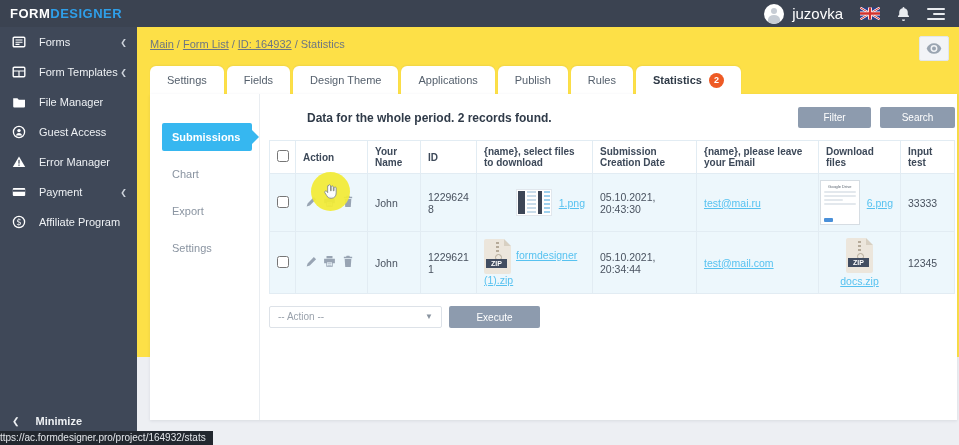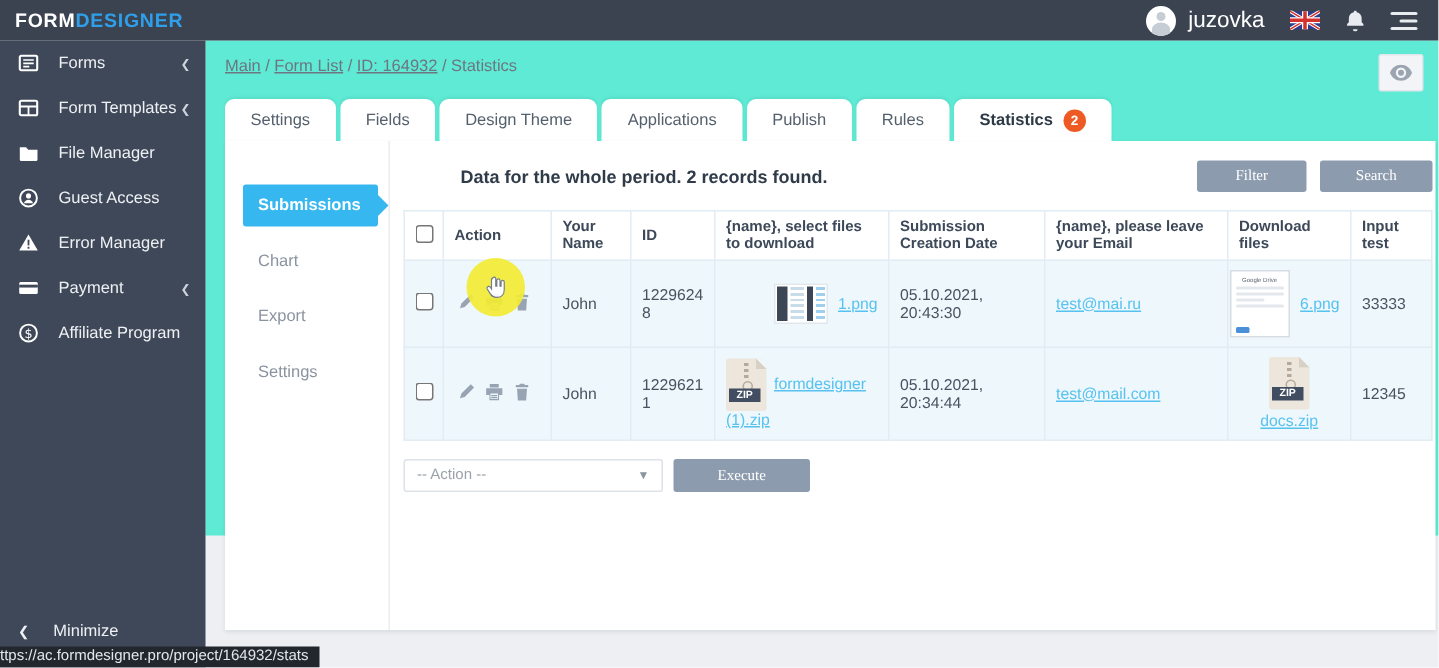--- a/index.html
+++ b/index.html
@@ -24,27 +24,27 @@
   .burger span:nth-child(1){ width:18px; } .burger span:nth-child(2){ width:12px; } .burger span:nth-child(3){ width:18px; }
 
   
   .sidebar { position:absolute; left:0; top:27px; width:137px; height:418px; background:#3f4858; z-index:10; }
   .side-item { display:flex; align-items:center; height:30px; padding:0 10px 0 12px; cursor:pointer; }
   .side-icon { width:14px; height:14px; flex:none; display:flex; align-items:center; justify-content:center; }
   .side-label { color:#eef1f4; font-size:11px; margin-left:13px; flex:1; white-space:nowrap; }
   .side-chev { color:#cdd3db; font-size:8px; }
   .minimize { position:absolute; left:0; bottom:13px; display:flex; align-items:center; height:22px; padding:0 12px; cursor:pointer; width:137px; }
   .minimize .side-chev { margin-right:16px; color:#eef1f4; font-size:9px; }
-  .minimize .side-label { margin-left:0; }
+  .minimize .side-label { margin-left:0;font-weight:bold; }
 
   
   .statusbar { position:absolute; left:0; bottom:0; height:14px; background:#22272e; color:#e3e6ea; font-size:10px; line-height:14px; padding:0 7px 0 0; white-space:nowrap; z-index:30; }
 
   
-  .main { position:absolute; left:137px; top:27px; width:822px; height:330px; background:#5eead4; }
+  .main { position:absolute; left:137px; top:27px; width:822px; height:330px; background:#fde047; }
   .crumb-row { position:absolute; left:13px; top:11px; right:10px; height:24px; font-size:11px; color:#6d7682; }
   .crumb-row a { color:#6d7682; text-decoration:underline; cursor:pointer; }
   .crumb-sep { margin:0 3px; }
   .eye-btn { position:absolute; right:0; top:-2px; width:30px; height:25px; background:#f2f4f7; border:1px solid #e2e6eb; border-radius:2px; display:flex; align-items:center; justify-content:center; cursor:pointer; }
 
   .tabs { position:absolute; left:13px; top:39px; display:flex; gap:3px; height:28px; }
   .tab { background:#ffffff; border-radius:6px 6px 0 0; padding:0 17px; line-height:28px; font-size:11px; color:#55606d; cursor:pointer; box-shadow:0 -1px 2px rgba(40,50,70,.06); white-space:nowrap; display:flex; align-items:center; }
   .tab.active { font-weight:bold; color:#2e3946; z-index:3; }
   .tab-badge { display:inline-block; margin-left:7px; width:15px; height:15px; line-height:15px; border-radius:50%; background:#ee5a24; color:#fff; font-size:9px; font-weight:bold; text-align:center; }
 
@@ -54,21 +54,21 @@
   .subnav { width:110px; flex:none; border-right:1px solid #e9edf1; padding-top:13px; }
   .subnav-item { margin:16px 0 0 12px; padding:8px 10px; font-size:11px; color:#8a94a1; cursor:pointer; width:90px; }
   .subnav-item.active { position:relative; background:#36b7f0; color:#ffffff; font-weight:bold; border-radius:2px; }
   .subnav-item.active::after { content:""; position:absolute; right:-7px; top:50%; margin-top:-7px; border-left:7px solid #36b7f0; border-top:7px solid transparent; border-bottom:7px solid transparent; }
   .subnav-item + .subnav-item { margin-top:9px; }
 
   
   .content { flex:1; padding:13px 10px 0 9px; }
   .content-head { display:flex; align-items:center; margin-bottom:12px;margin-left:38px; }
   .summary { font-size:12px; font-weight:bold; color:#303b49; flex:1; }
-  .btn { background:#8d9bae; color:#ffffff; border:none; border-radius:2px; font-size:10px; font-family:Liberation Serif, serif; cursor:pointer; }
+  .btn { background:#8d9bae; color:#ffffff; border:none; border-radius:2px; font-size:10px; font-family:Liberation Sans, sans-serif; cursor:pointer; }
   .btn-filter { width:73px; height:21px; margin-right:9px; }
   .btn-search { width:75px; height:21px; }
 
   table { width:100%; border-collapse:collapse; table-layout:fixed; }
   th, td { border:1px solid #e2ecf3; vertical-align:middle; }
   thead th { background:#ffffff; font-size:10px; font-weight:bold; color:#3d4959; text-align:left; padding:5px 7px; }
   tbody td { background:#edf7fc; font-size:10.5px; color:#49525f; padding:6px 7px; }
   .cell-center { text-align:center; }
   td a, .file-link { color:#57c2f0; text-decoration:underline; cursor:pointer; word-wrap:break-word; }
   input[type=checkbox] { width:12px; height:12px; accent-color:#ffffff; cursor:pointer; }

